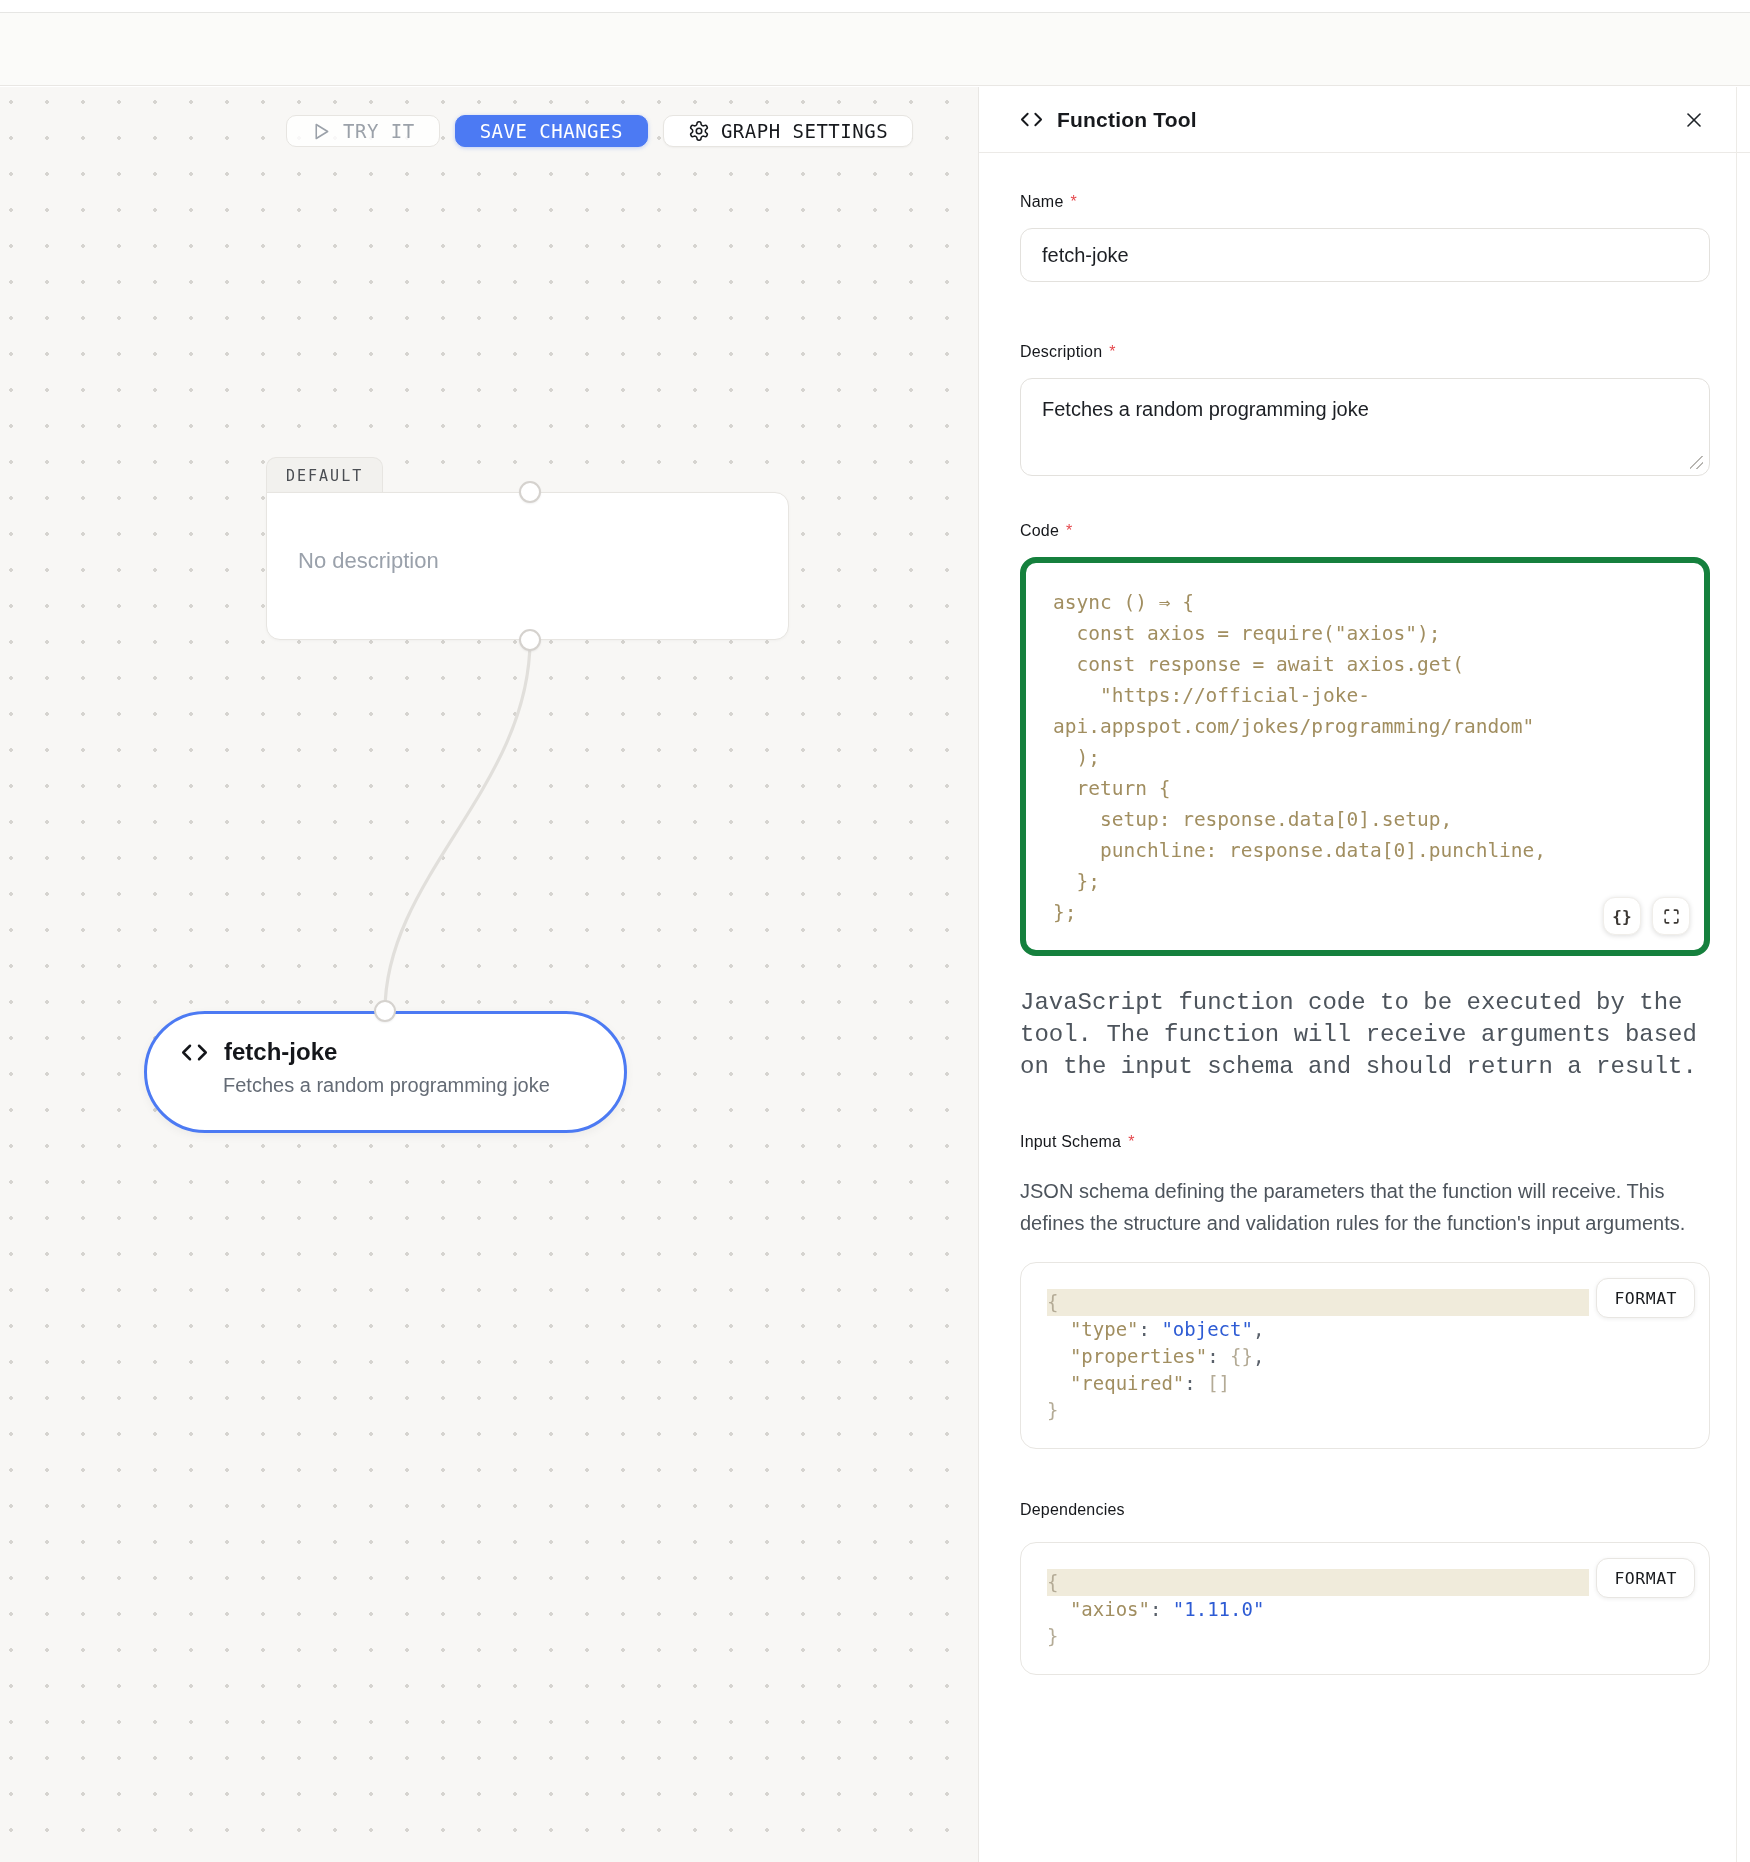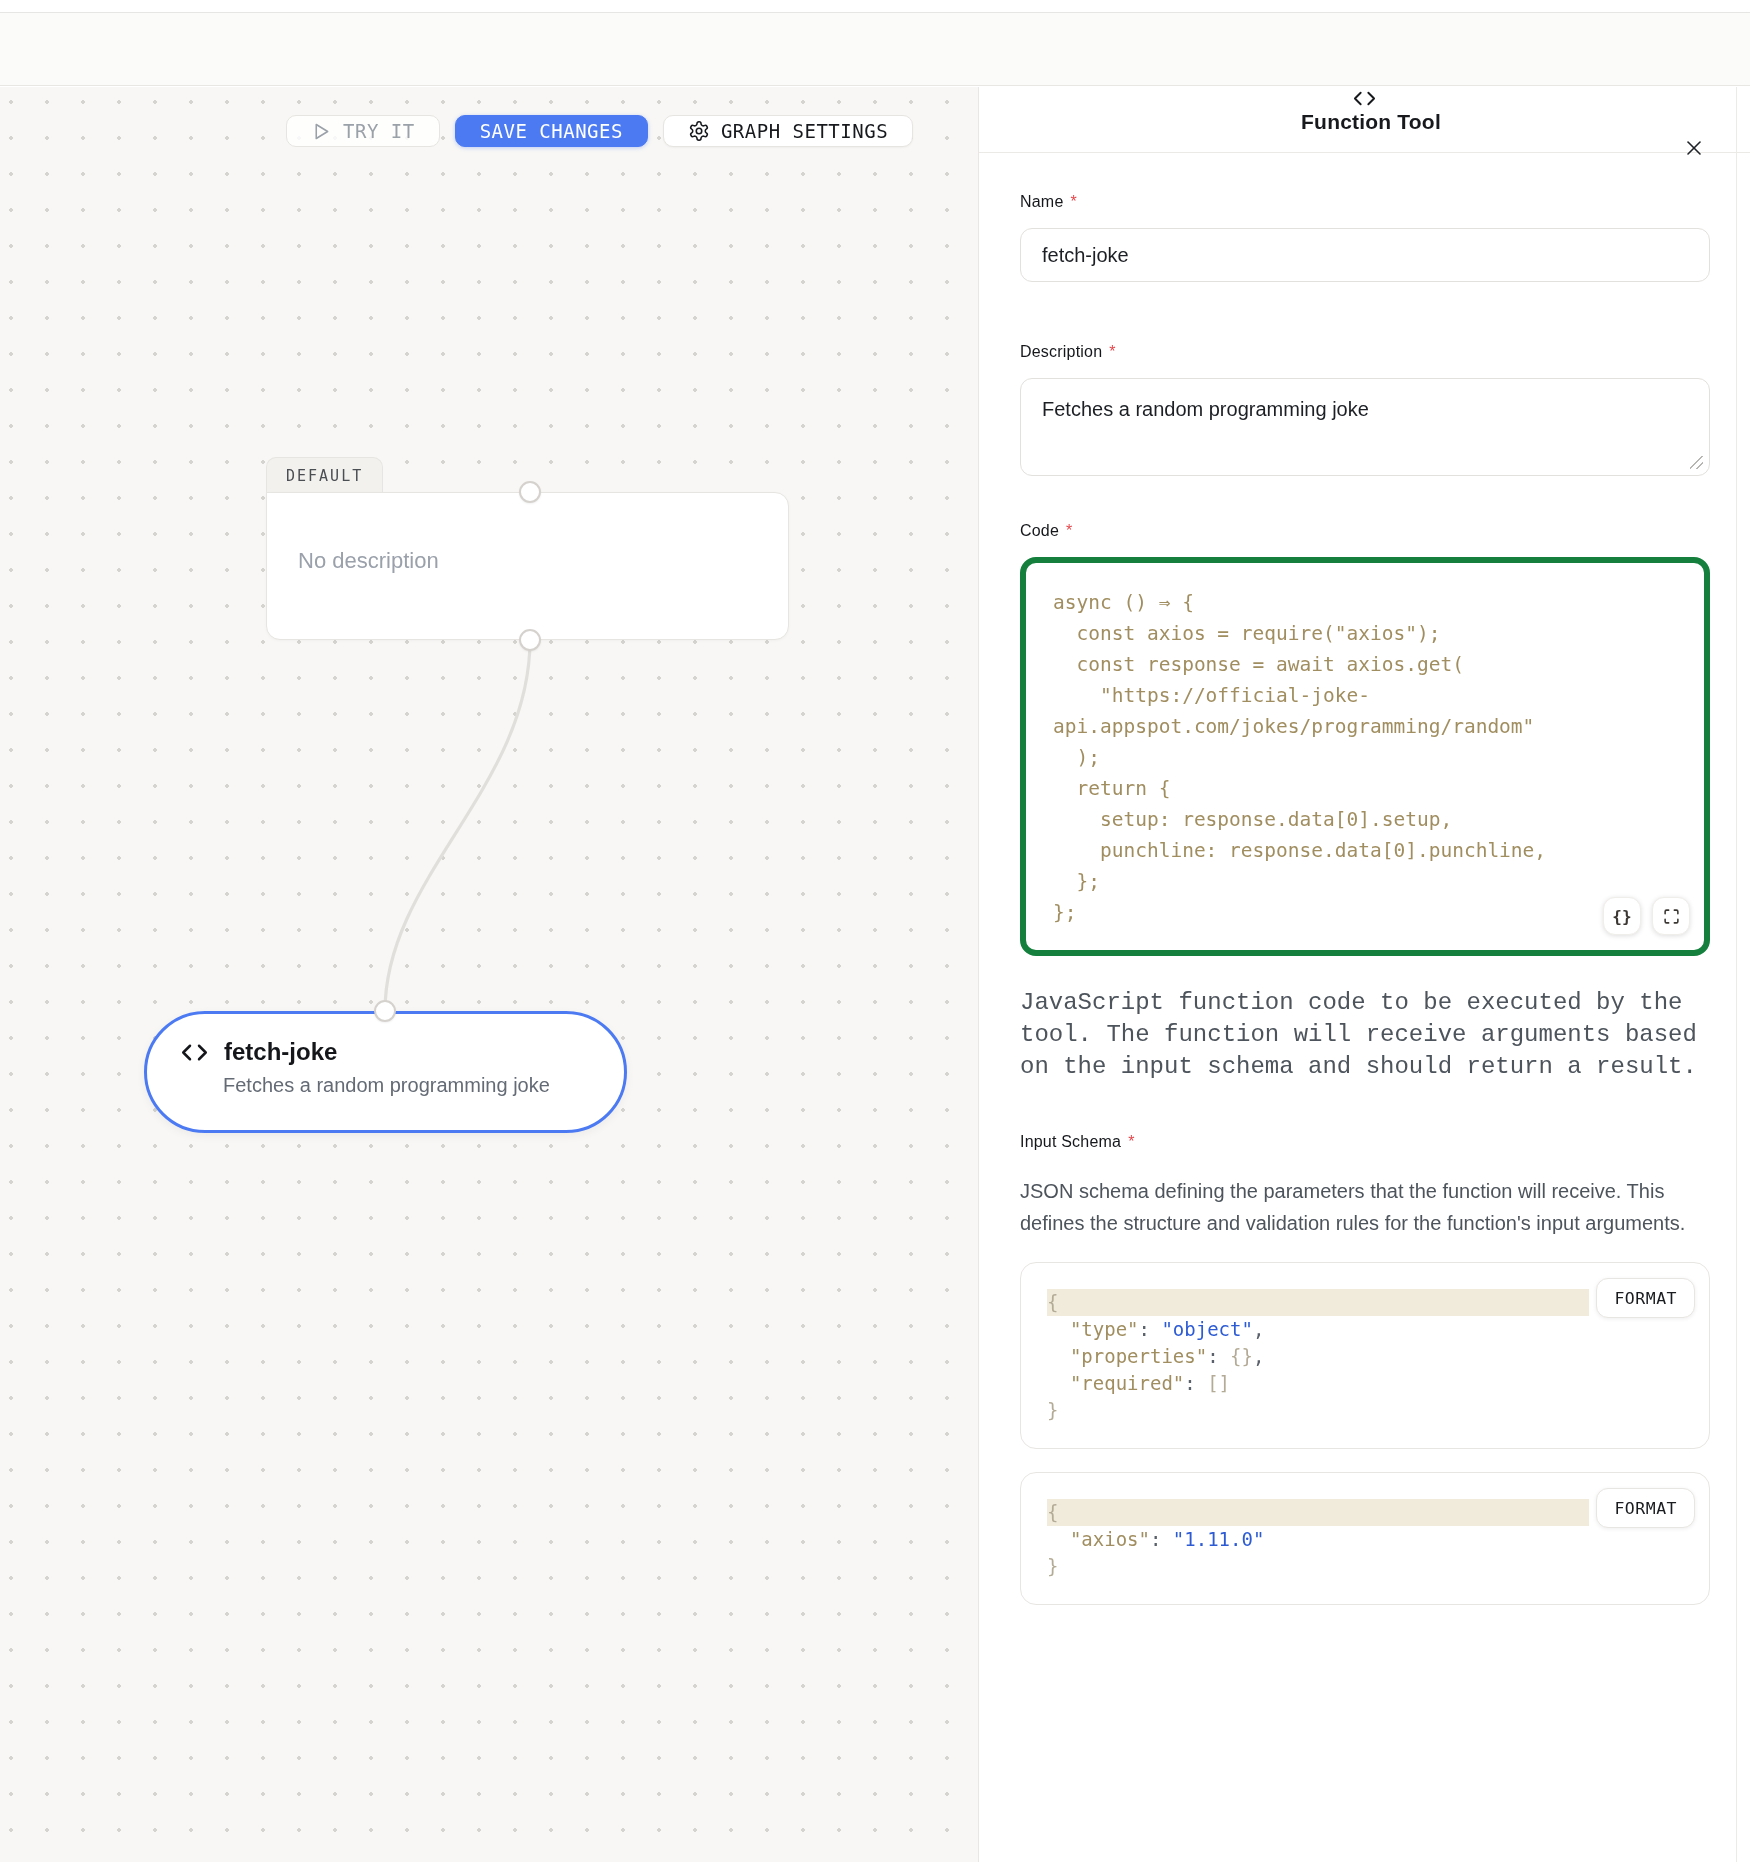--- a/index.html
+++ b/index.html
@@ -77,21 +77,21 @@
   }
   .tool-row { display:flex; align-items:center; gap:16px; }
   .tool-title { font-size:24px; font-weight:700; color:#14161a; }
   .tool-desc { margin-left:42px; margin-top:8px; font-size:20px; color:#646b75; }
 
   
   .panel { position:relative; flex:1; height:100%; background:#fff; border-left:1px solid #e9e7e4; overflow:hidden; }
   .panel::after { content:""; position:absolute; top:0; bottom:0; right:13px; width:1px; background:#edebe7; }
   .panel-header {
     display:flex; align-items:center; height:66px; padding:0 42px 0 41px;
-    border-bottom:1px solid #eceae7; background:#fff;flex-direction:column;
+    border-bottom:1px solid #eceae7; background:#fff;
   }
   .panel-title { margin-left:14px; font-size:21px; font-weight:700; color:#17191d; letter-spacing:.2px; }
   .close-btn { margin-left:auto; background:none; border:none; cursor:pointer; display:flex; padding:2px; }
 
   .panel-body { padding:40px 40px 0 41px; }
   .field-label { display:flex; font-size:16px; font-weight:500; color:#15171b; letter-spacing:.2px; }
   .star { color:var(--asterisk,#e5484d); margin-left:7px; }
   .text-input {
     width:100%; height:54px; margin-top:17px; padding:0 21px;
     border:1px solid #e3e1dd; border-radius:12px; background:#fff;
@@ -300,20 +300,23 @@
           <div>
               <div class="cm-line cm-active"><span class="tok-brace">{</span></div>
               <div class="cm-line"><span class="tok-ind">  </span><span class="tok-key">"type"</span><span class="tok-punct">: </span><span class="tok-str">"object"</span><span class="tok-punct">,</span></div>
               <div class="cm-line"><span class="tok-ind">  </span><span class="tok-key">"properties"</span><span class="tok-punct">: </span><span class="tok-brace">{}</span><span class="tok-punct">,</span></div>
               <div class="cm-line"><span class="tok-ind">  </span><span class="tok-key">"required"</span><span class="tok-punct">: </span><span class="tok-brace">[]</span></div>
               <div class="cm-line"><span class="tok-brace">}</span></div>
             </div>
           <button class="format-btn">FORMAT</button>
         </div>
 
+        <div class="field-label dep-section">
+          <span>Dependencies</span>
+        </div>
         <div class="json-box">
           <div>
               <div class="cm-line cm-active"><span class="tok-brace">{</span></div>
               <div class="cm-line"><span class="tok-ind">  </span><span class="tok-key">"axios"</span><span class="tok-punct">: </span><span class="tok-str">"1.11.0"</span></div>
               <div class="cm-line"><span class="tok-brace">}</span></div>
             </div>
           <button class="format-btn">FORMAT</button>
         </div>
 
       </div>

